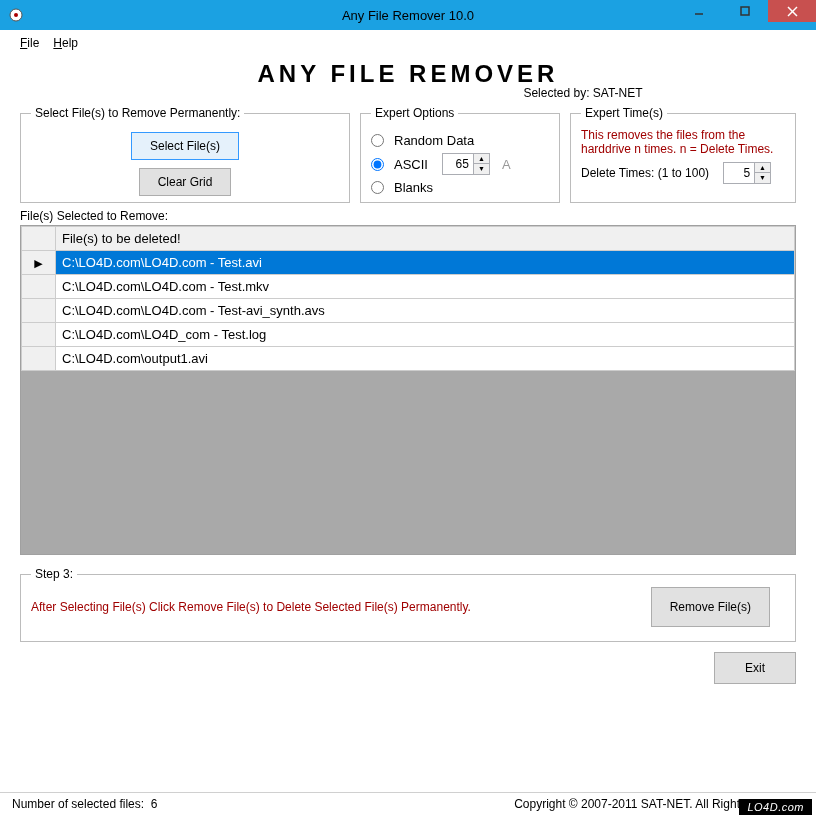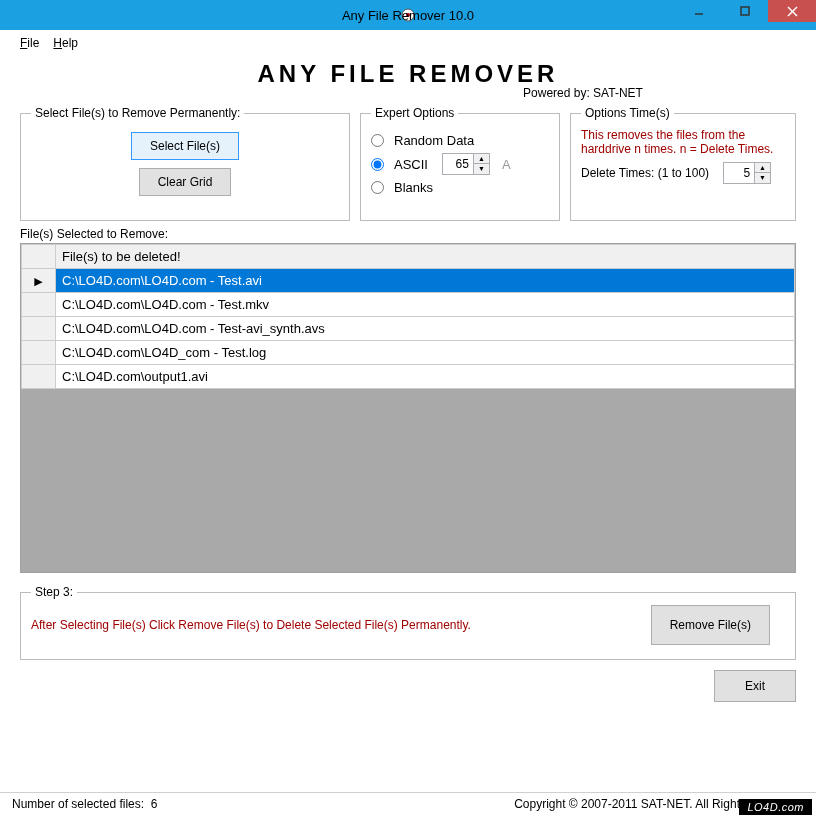--- a/index.html
+++ b/index.html
@@ -12,21 +12,20 @@
     height: 815px;
     overflow: hidden;
   }
   .titlebar {
     height: 30px;
     background: #1ba1e2;
     color: #000;
     display: flex;
     align-items: center;
     position: relative;
-    justify-content: center;
   }
   .titlebar .app-icon {
     width: 20px; height: 20px;
     margin: 0 6px;
     display: inline-flex;
     align-items: center; justify-content: center;
   }
   .titlebar .title {
     position: absolute;
     left: 0; right: 0;
@@ -68,21 +67,21 @@
   }
   .powered { font-size: 12px; text-align: center; margin-left: 350px; margin-top:-2px;}
   .top-groups {
     display: flex;
     gap: 10px;
     padding: 6px 20px 0 20px;
   }
   fieldset {
     border: 1px solid #bcbcbc;
     border-radius: 0;
-    padding: 8px 10px 20px 10px;
+    padding: 8px 10px 2px 10px;
     margin: 0;
   }
   legend { font-size: 12px; padding: 0 4px; }
   .grp-select { width: 330px; }
   .grp-expert { width: 200px; }
   .grp-delete { flex: 1; }
   .btn {
     background: #e1e1e1;
     border: 1px solid #adadad;
     padding: 6px 18px;
@@ -217,21 +216,21 @@
 </div>
 
 <div class="client">
   <div class="menubar">
     <span><span><u>F</u>ile</span></span>
     <span><span><u>H</u>elp</span></span>
   </div>
 
   <div class="heading-wrap">
     <div class="heading">ANY FILE REMOVER</div>
-    <div class="powered">Powered by: SAT-NET</div>
+    <div class="powered">Selected by: SAT-NET</div>
   </div>
 
   <div class="top-groups">
     <fieldset class="grp-select">
       <legend>Select File(s) to Remove Permanently:</legend>
       <div class="btn-stack">
         <button class="btn focus">Select File(s)</button>
         <button class="btn">Clear Grid</button>
       </div>
     </fieldset>
@@ -254,21 +253,21 @@
         </span>
         <span class="ascii-char">A</span>
       </label>
       <label class="radio-row">
         <input type="radio" name="expert" style="">
           <span>Blanks</span>
       </label>
     </fieldset>
 
     <fieldset class="grp-delete">
-      <legend>Options Time(s)</legend>
+      <legend>Expert Time(s)</legend>
       <div class="red-text">This removes the files from the harddrive n times. n = Delete Times.</div>
       <div class="delete-times-row">
         <span>Delete Times: (1 to 100)</span>
         <span class="ascii-spin">
           <input type="text" value="5" style="">
           <span class="spin-btns">
             <div>▲</div>
             <div>▼</div>
           </span>
         </span>

